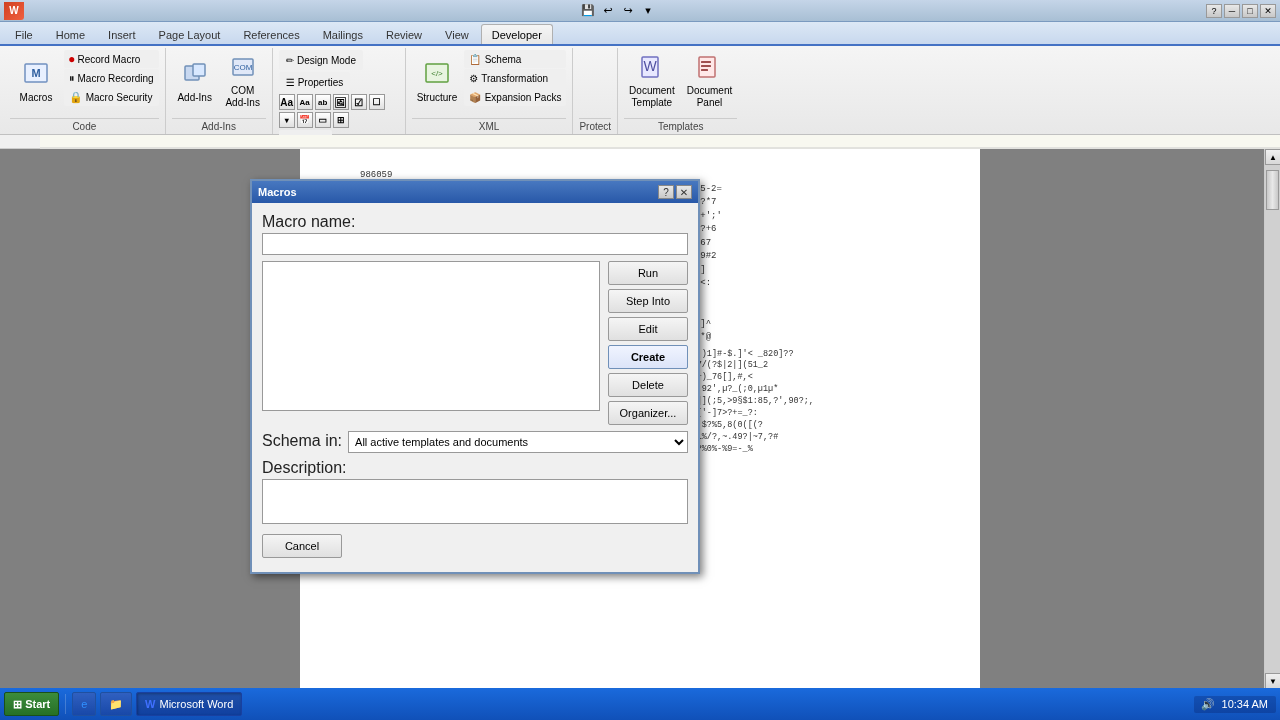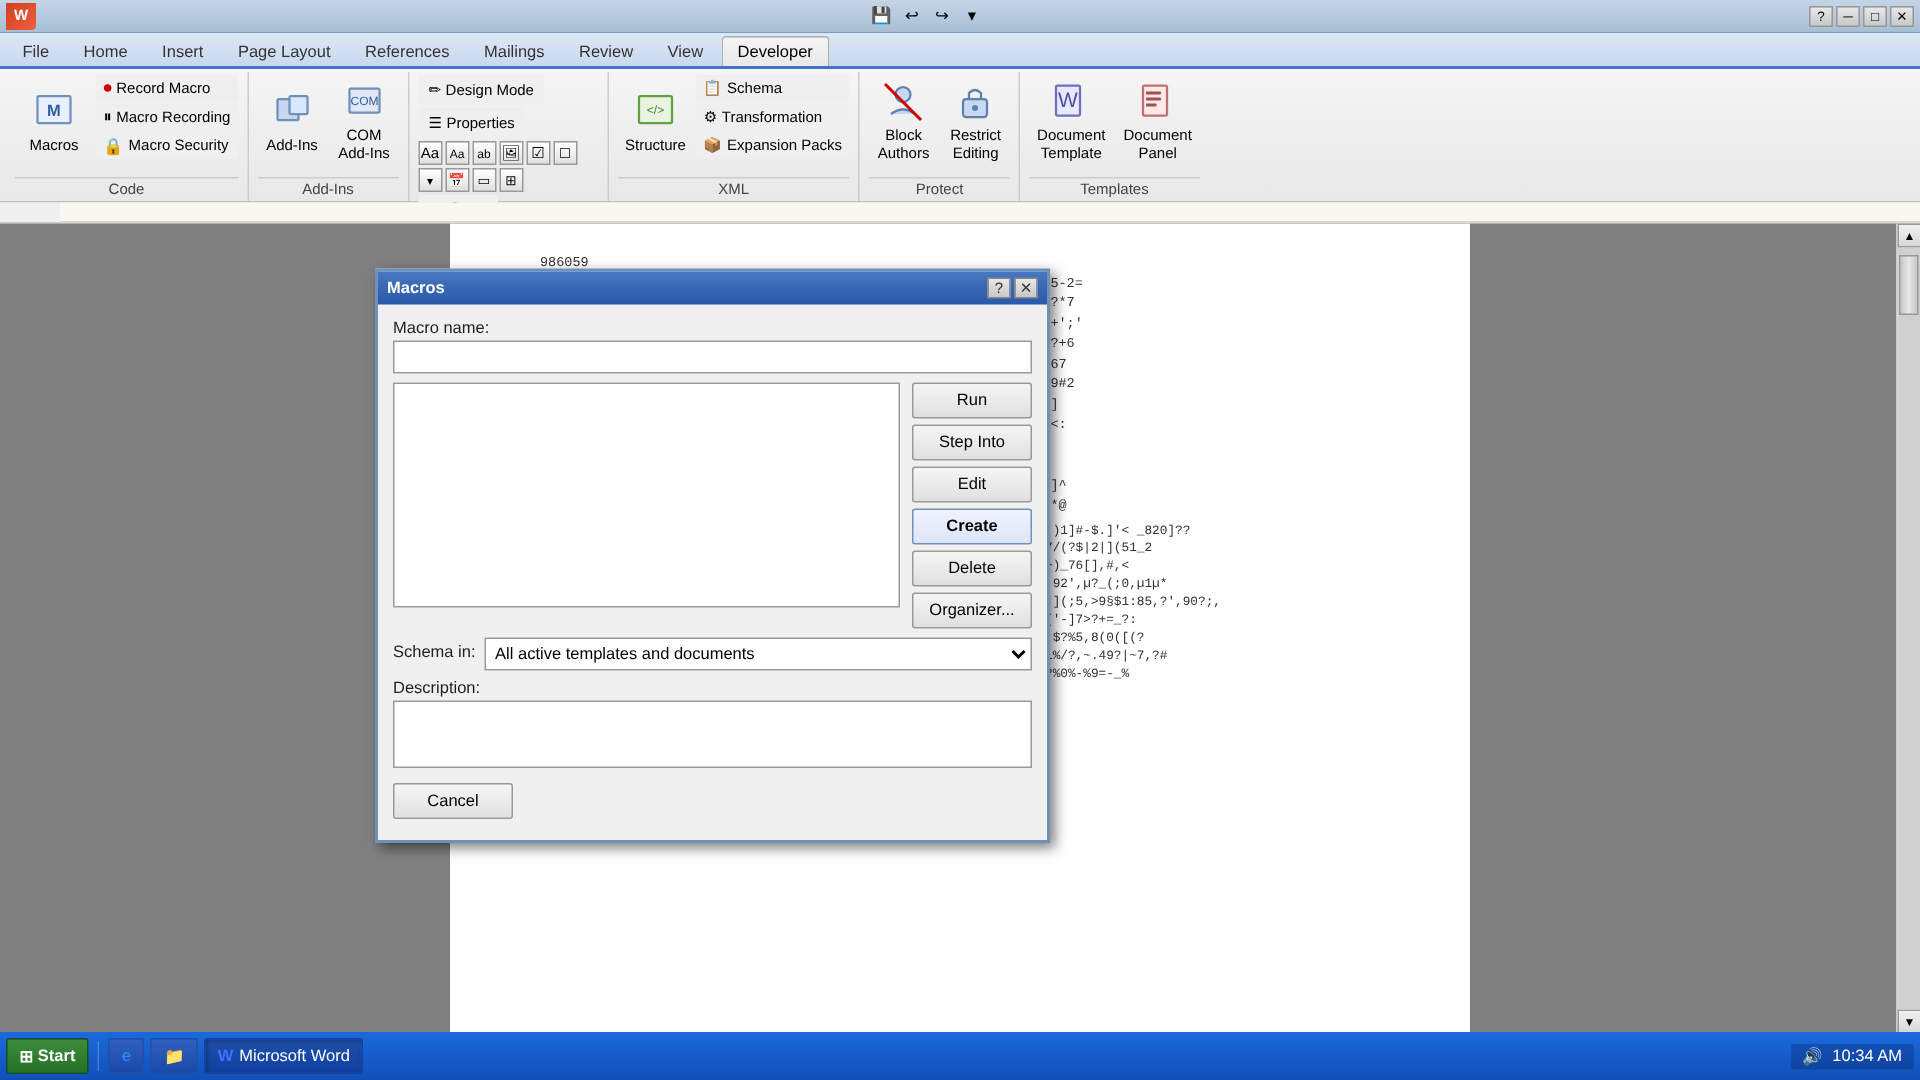--- a/index.html
+++ b/index.html
@@ -169,20 +169,21 @@
     .controls-btn {
       width: 16px;
       height: 16px;
       background: linear-gradient(to bottom, #fff, #e0e0e0);
       border: 1px solid #999;
       font-size: 10px;
       display: flex;
       align-items: center;
       justify-content: center;
       cursor: pointer;
+      font-weight: bold;
     }
 
     
     #document-area {
       display: flex;
       height: calc(100% - 22px - 90px - 22px - 22px);
       background: #808080;
       position: relative;
       overflow: hidden;
     }
@@ -329,21 +330,21 @@
     }
 
     #dialog-body {
       padding: 10px;
       display: flex;
       flex-direction: column;
       gap: 6px;
     }
 
     .dialog-label {
-      font-size: 11px;
+      font-size: 16px;
       color: #222;
       margin-bottom: 2px;
     }
 
     .dialog-input {
       width: 100%;
       height: 22px;
       border: 1px solid #999;
       background: white;
       padding: 2px 4px;
@@ -639,42 +640,20 @@
           <button class="ribbon-btn-small">
             <span>📦</span>
             <span>Expansion Packs</span>
           </button>
         </div>
       </div>
       <div class="ribbon-group-label">XML</div>
     </div>
 
     <div class="ribbon-group">
-      <div class="ribbon-group-items">
-        <div class="ribbon-btn">
-          <div class="ribbon-btn-icon">
-            <svg width="28" height="28" viewBox="0 0 28 28">
-              <circle cx="14" cy="9" r="5" fill="#c8d8f0" stroke="#6080b0" stroke-width="1.5"></circle>
-              <path d="M6 22 Q14 16 22 22" fill="#c8d8f0" stroke="#6080b0" stroke-width="1.5"></path>
-              <line x1="2" y1="2" x2="26" y2="26" stroke="#cc0000" stroke-width="2"></line>
-            </svg>
-          </div>
-          <span style="font-size:10px; text-align:center;">Block<br>Authors</span>
-        </div>
-        <div class="ribbon-btn">
-          <div class="ribbon-btn-icon">
-            <svg width="28" height="28" viewBox="0 0 28 28">
-              <rect x="6" y="12" width="16" height="12" rx="2" fill="#c8d8f0" stroke="#6080b0" stroke-width="1.5"></rect>
-              <path d="M10 12 V8 Q14 4 18 8 V12" fill="none" stroke="#6080b0" stroke-width="1.5"></path>
-              <circle cx="14" cy="18" r="2" fill="#6080b0"></circle>
-            </svg>
-          </div>
-          <span style="font-size:10px; text-align:center;">Restrict<br>Editing</span>
-        </div>
-      </div>
       <div class="ribbon-group-label">Protect</div>
     </div>
 
     <div class="ribbon-group">
       <div class="ribbon-group-items">
         <div class="ribbon-btn">
           <div class="ribbon-btn-icon">
             <svg width="28" height="28" viewBox="0 0 28 28">
               <rect x="4" y="3" width="16" height="20" rx="1" fill="#e8e8ff" stroke="#7070c0" stroke-width="1.5"></rect>
               <text x="12" y="17" text-anchor="middle" font-size="14" fill="#5050a0">W</text>

